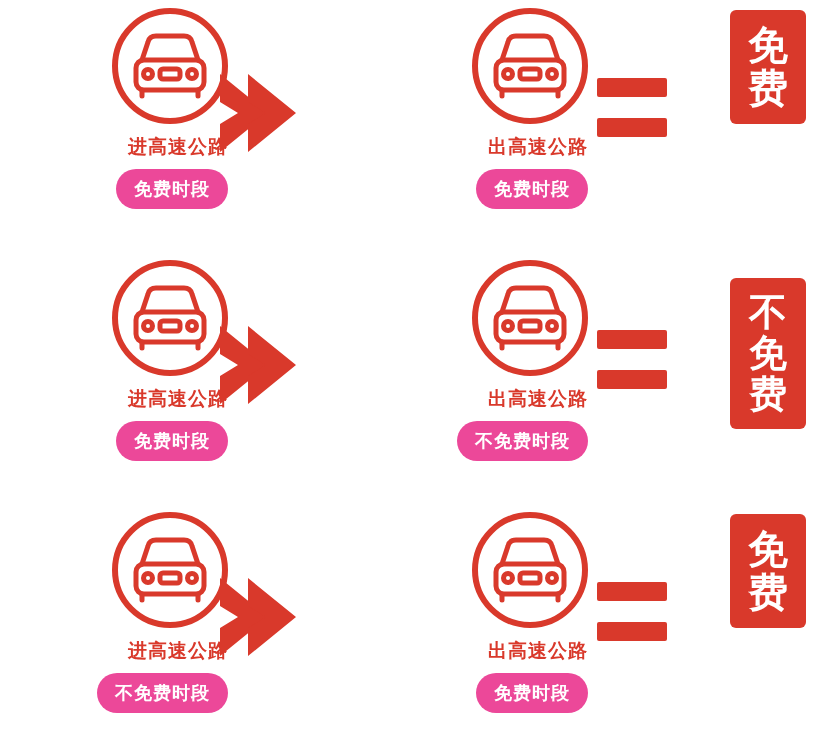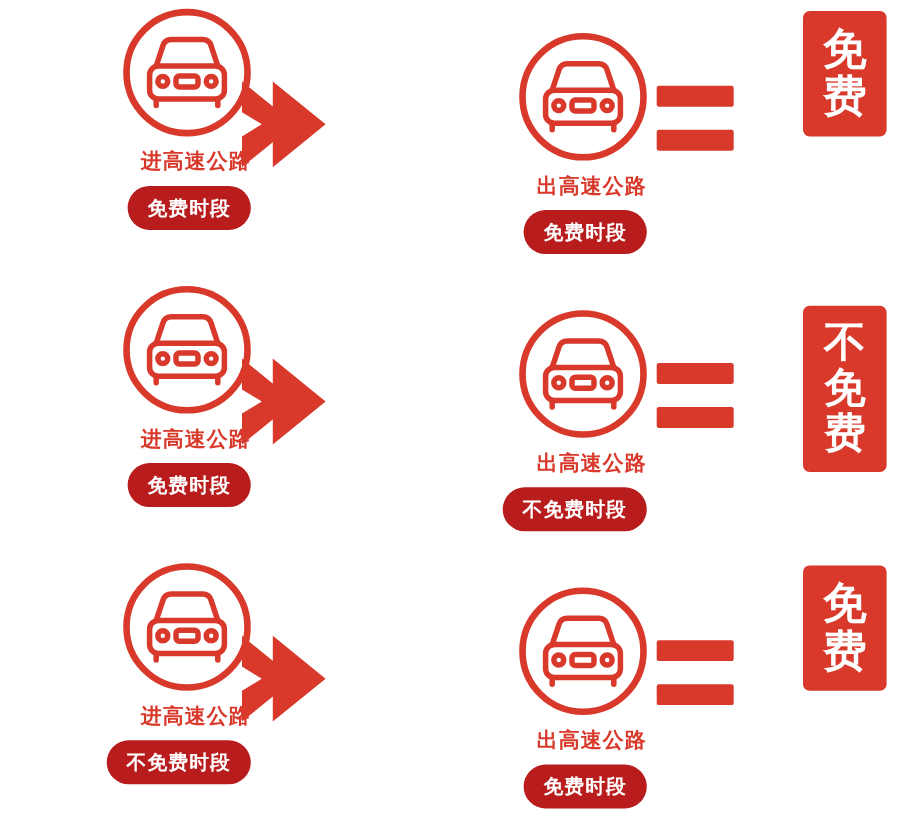--- a/index.html
+++ b/index.html
@@ -32,21 +32,21 @@
 
   
   .stage {
     position: relative;
     width: 220px;
     display: flex;
     flex-direction: column;
     align-items: flex-end;
   }
   .stage-entry { margin-left: 8px; }
-  .stage-exit  { margin-left: 140px; margin-top: 22px; }
+  .stage-exit  { margin-left: 140px; }
 
   .icon-circle {
     width: 116px;
     height: 116px;
     border-radius: 50%;
     border: 6px solid #d9392b;
     box-sizing: border-box;
     display: flex;
     align-items: center;
     justify-content: center;
@@ -57,21 +57,21 @@
   .stage-label {
     margin-top: 10px;
     font-size: 19px;
     font-weight: bold;
     color: #d9392b;
     letter-spacing: 1px;
     white-space: nowrap;
   }
   .pill {
     margin-top: 9px;
-    background: #b91c1c;
+    background: #ec4899;
     color: #ffffff;
     font-size: 18px;
     font-weight: bold;
     border-radius: 22px;
     padding: 8px 18px;
     letter-spacing: 1px;
     white-space: nowrap;
   }
 
   

